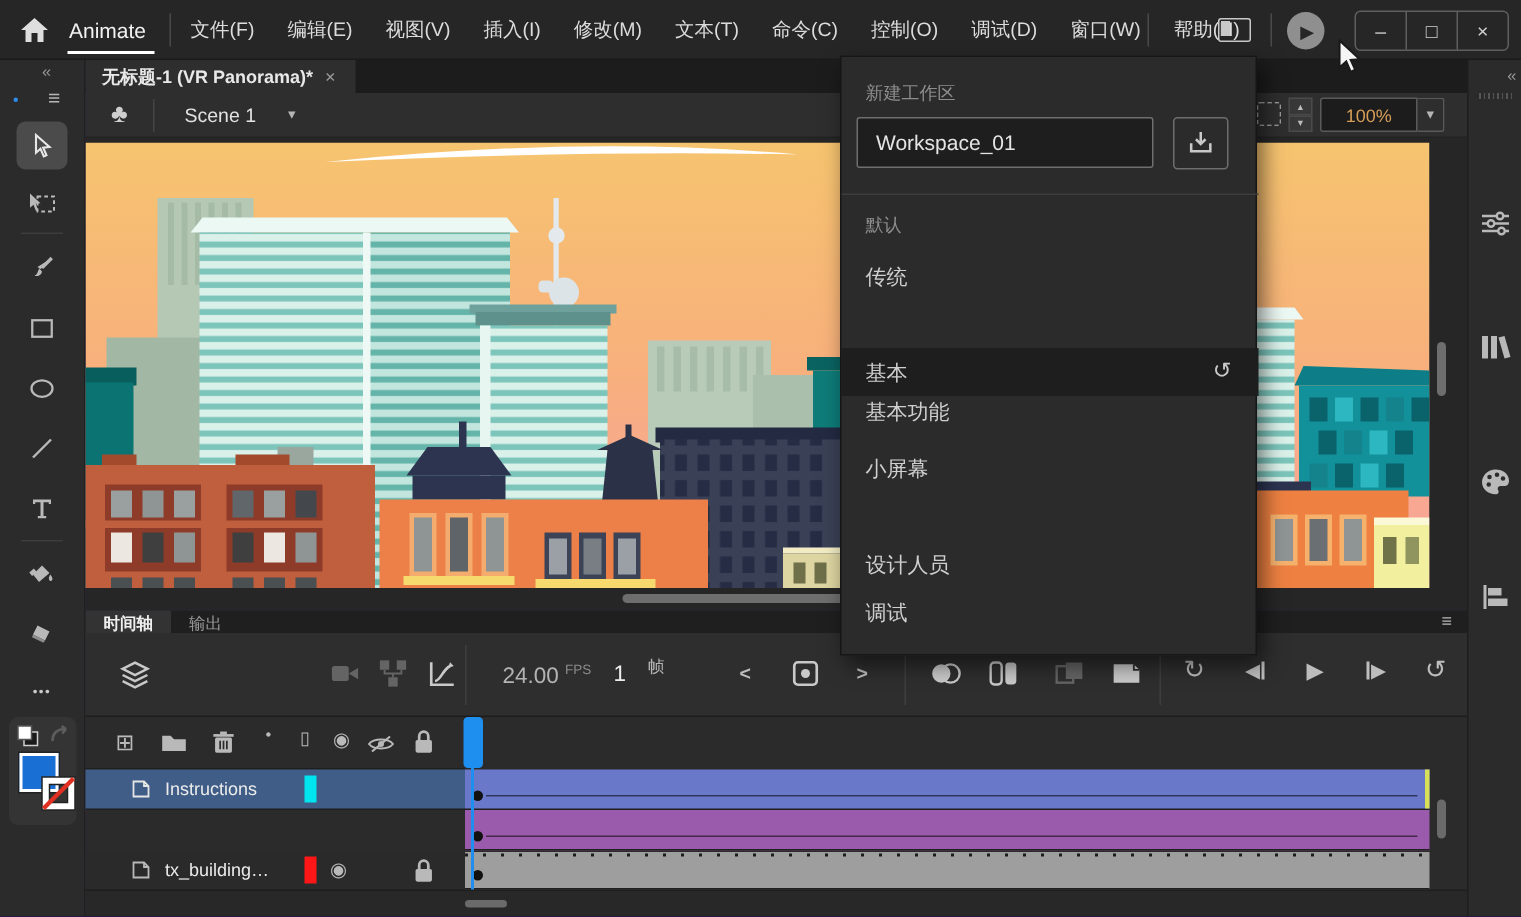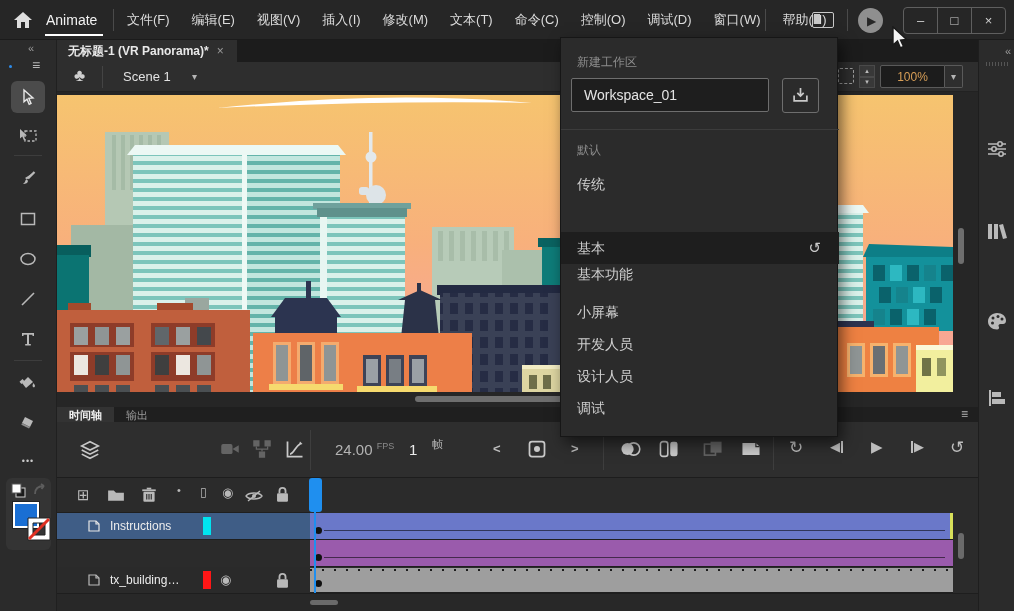--- a/index.html
+++ b/index.html
@@ -621,21 +621,20 @@
     </div>
     <div class="wsdiv"></div>
     <span class="lbl" style="top:104px">默认</span>
     <div class="wsitem" style="top:130px">传统</div>
     <div class="wsitem active" style="top:194px">
       <span>基本</span>
       <span class="wsreset">↺</span>
     </div>
     <div class="wsitem" style="top:220px">基本功能</div>
     <div class="wsitem" style="top:258px">小屏幕</div>
-    <div class="wsitem" style="top:290px">开发人员</div>
     <div class="wsitem" style="top:322px">设计人员</div>
     <div class="wsitem" style="top:354px">调试</div>
   </div>
 
   <svg class="abs cursor" width="22" height="26" viewBox="0 0 22 26">
     <path d="M4 1 L4 19 L8.5 15 L11.5 22 L14.5 20.5 L11.5 14 L17.5 13.5 Z" fill="#f5f5f5" stroke="#1a1a1a" stroke-width="1.4"></path>
   </svg>
 
 </div>
 

